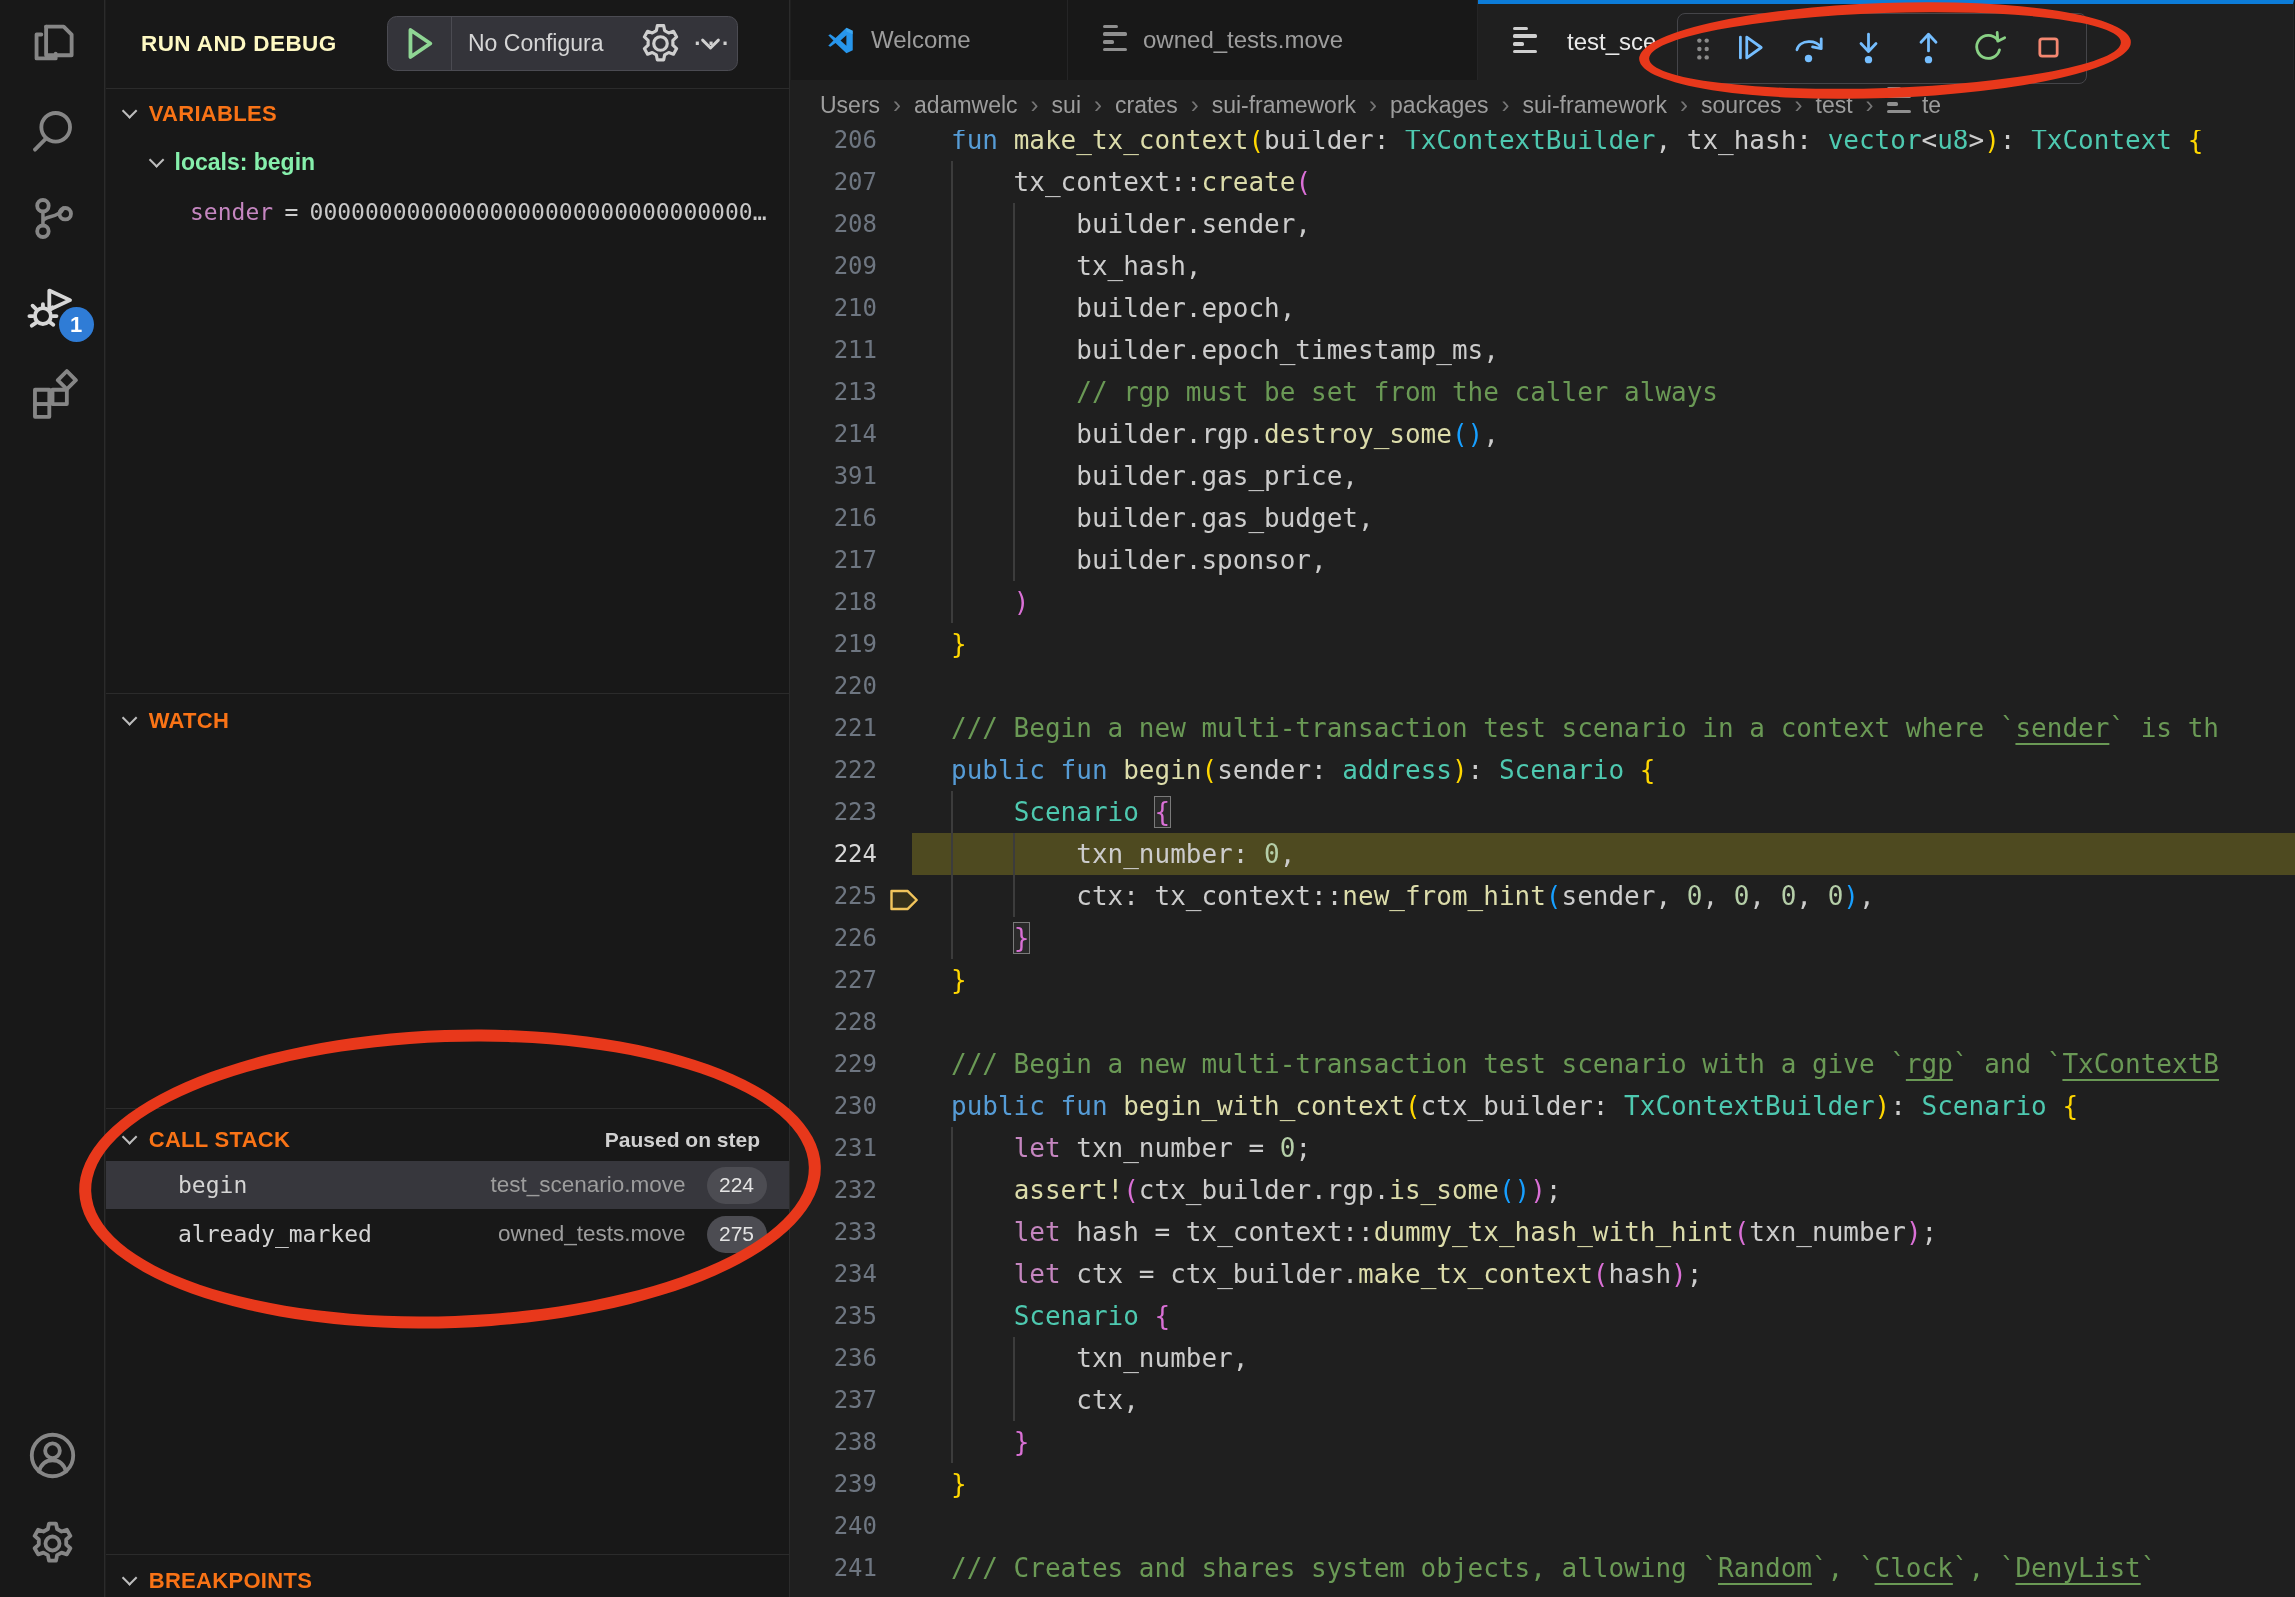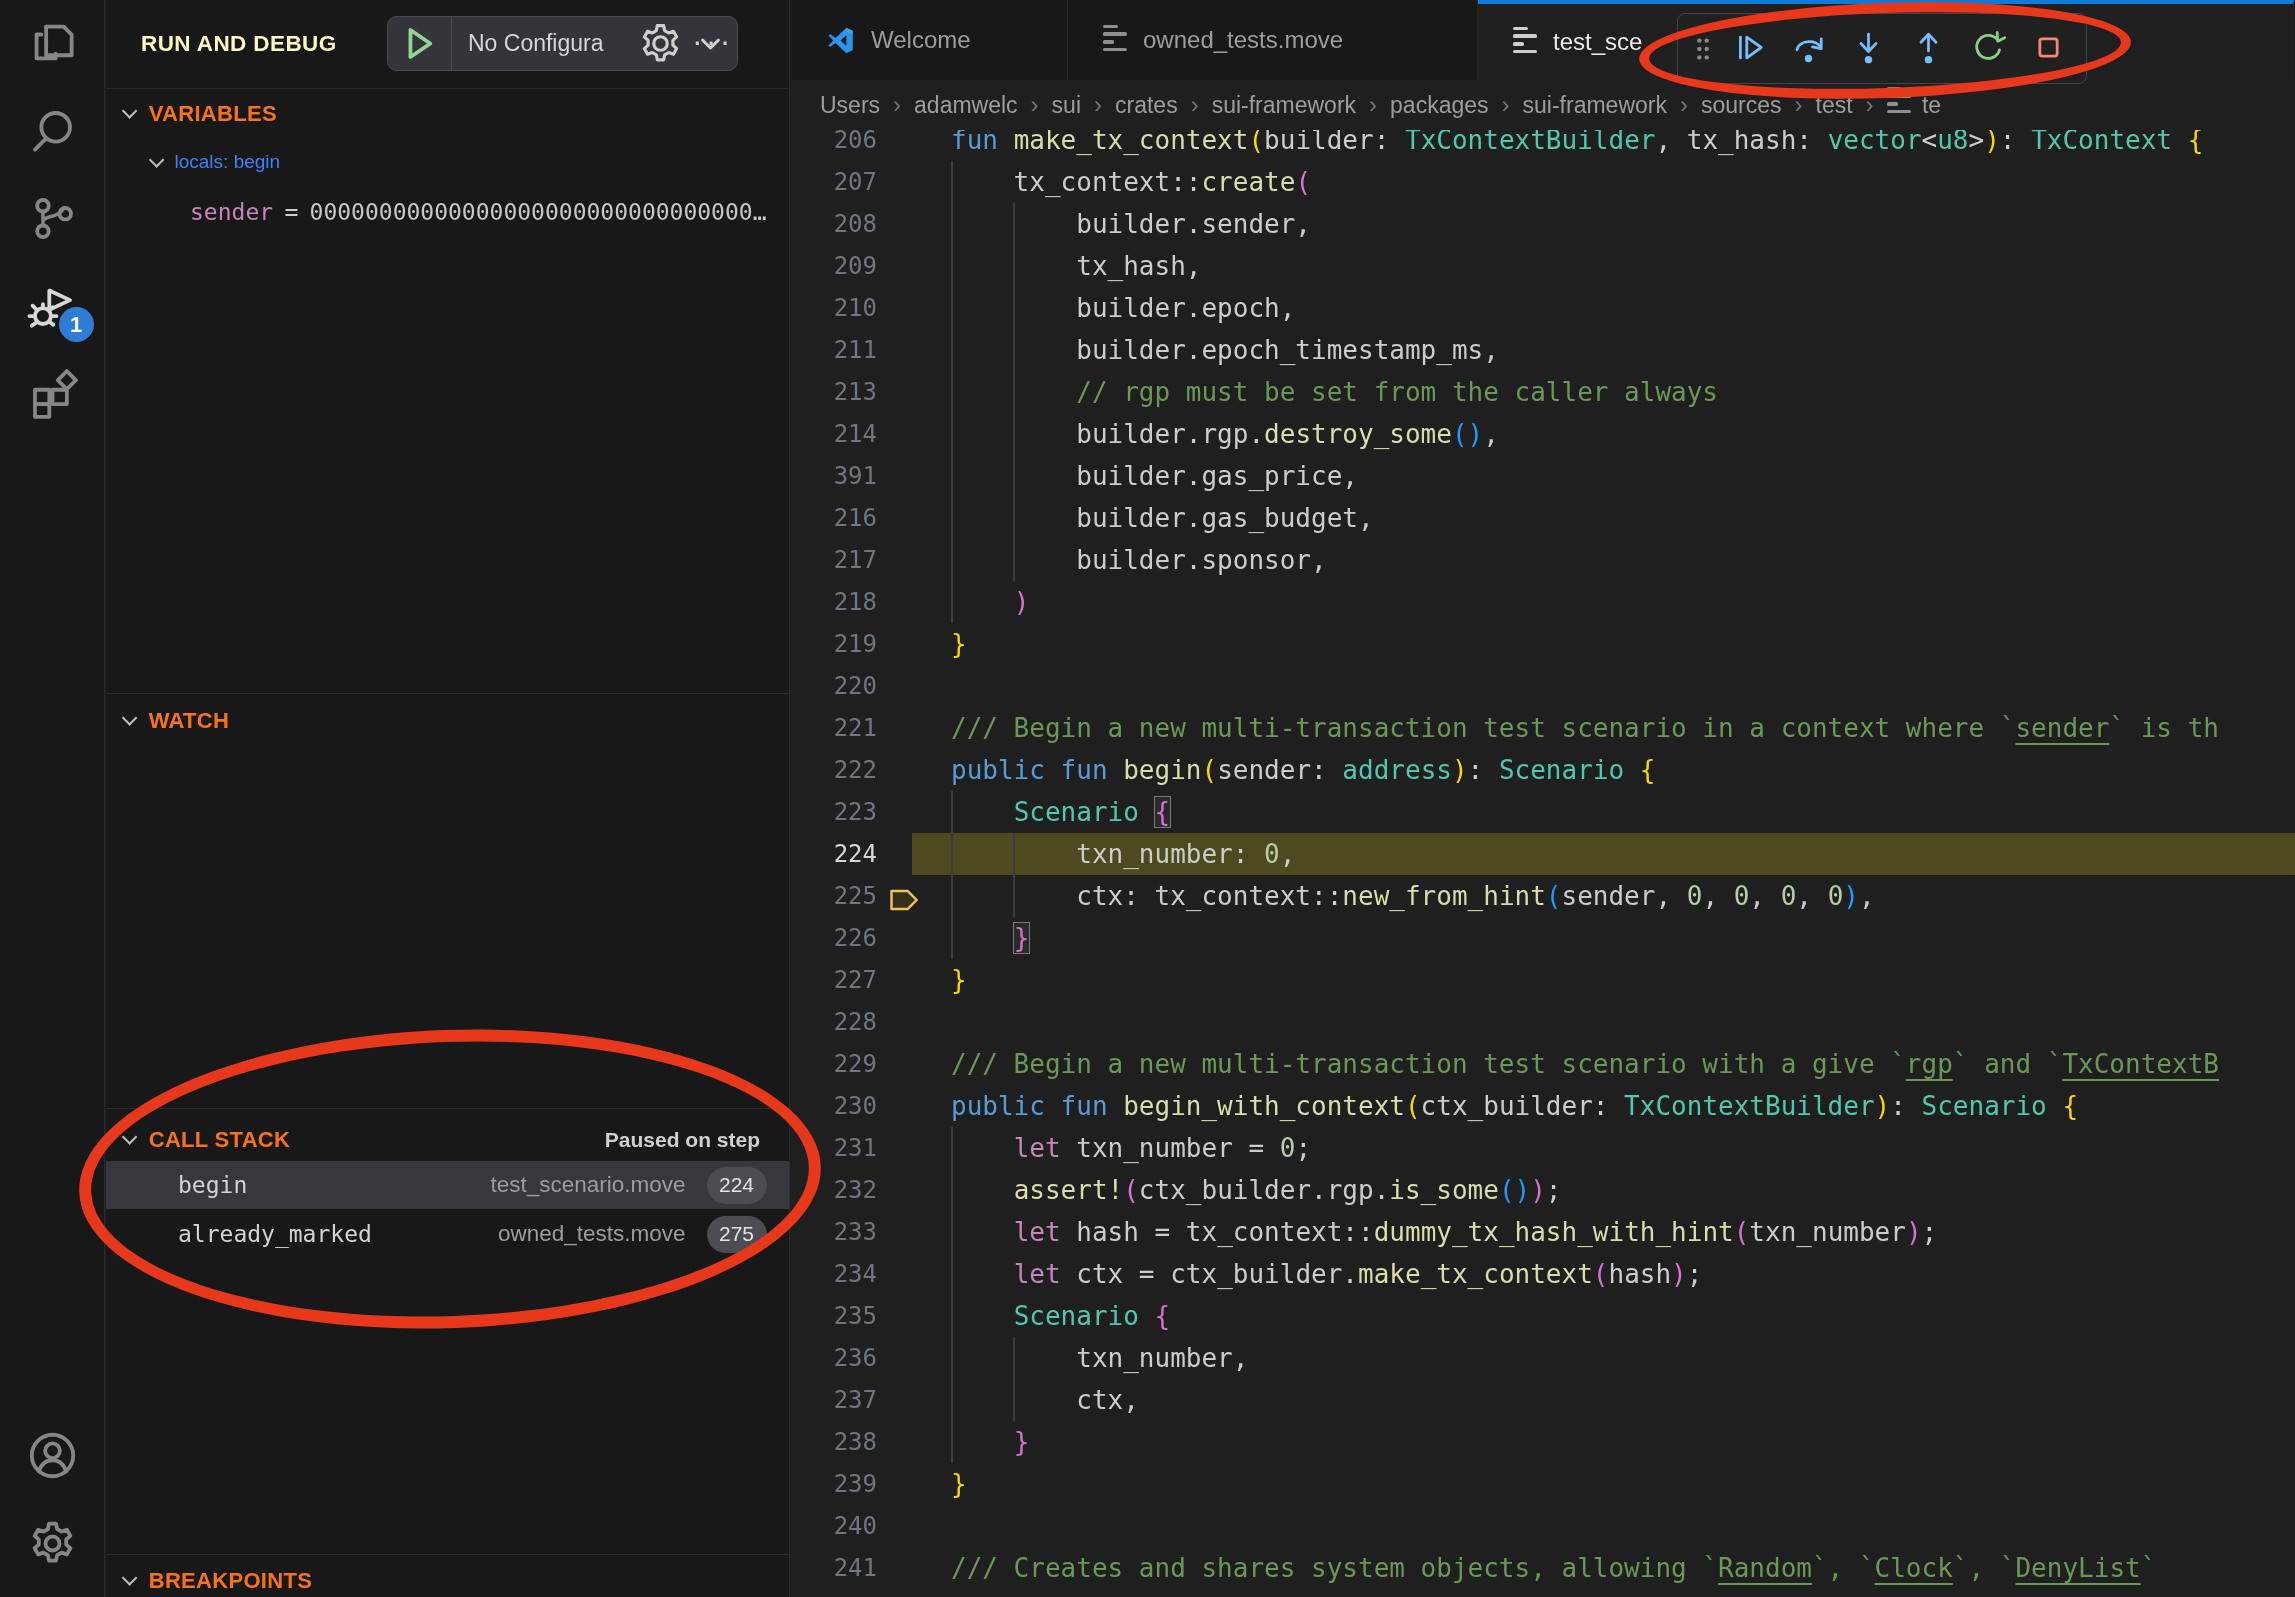--- a/index.html
+++ b/index.html
@@ -35,21 +35,21 @@
 
   .sb-section-divider { position:absolute; left:0; width:100%; height:0.8px; background:#2b2b2b; }
   .sec-head { position:absolute; left:0; width:100%; height:47px; display:flex; align-items:center; }
   .sec-head .chev { margin-left:17.7px; margin-right:14.5px; }
   .sec-title { font-size:22px; font-weight:bold; color:#f97316; letter-spacing:0.3px; }
   .chev { display:inline-block; width:10.5px; height:10.5px; border-left:2.4px solid #bdbdbd; border-bottom:2.4px solid #bdbdbd;
           transform:rotate(-45deg) translate(1.6px,-1.6px); }
 
   #var-scope-row { position:absolute; left:0; top:138px; width:100%; height:48px; display:flex; align-items:center; }
   #var-scope-row .chev { margin-left:45px; margin-right:13px; }
-  #var-scope-label { font-size:19px; font-weight:normal; color:#3b82f6; }
+  #var-scope-label { font-size:23px; font-weight:bold; color:#86efac; }
   #var-sender-row { position:absolute; left:84px; top:188px; width:587px; height:47px; display:flex; align-items:center;
                     font-family:"DejaVu Sans Mono", monospace; font-size:23px; white-space:nowrap; }
   #var-sender-name { color:#c586c0; }
   #var-sender-eq { color:#cccccc; margin:0 11.3px; }
   #var-sender-value { color:#c8c8c8; flex:1; overflow:hidden; text-overflow:ellipsis; }
 
   #cs-status { position:absolute; right:29px; top:0; height:47px; display:flex; align-items:center;
                font-size:21px; font-weight:bold; color:#d0d0d0; }
   .cs-frame { position:absolute; left:0; width:100%; height:48px; display:flex; align-items:center; }
   .cs-frame.selected { background:#37373d; }
@@ -257,21 +257,21 @@
           <span class="tab-icon">
             <span class="move-icon">
               <i></i>
               <i></i>
               <i></i>
               <i></i>
             </span>
           </span>
                <span>owned_tests.move</span>
         </div>
-        <div class="tab active" style="width: 816px;">
+        <div class="tab active" style="width: 816px; gap: 14px;">
           <span class="tab-icon">
             <span class="move-icon">
               <i></i>
               <i></i>
               <i></i>
               <i></i>
             </span>
           </span>
                <span>test_sce</span>
         </div>

